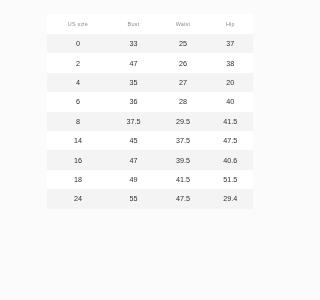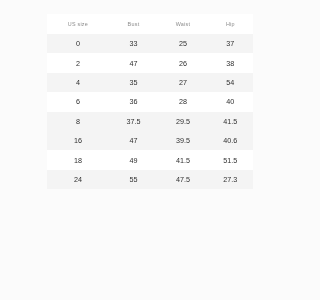--- a/index.html
+++ b/index.html
@@ -93,48 +93,54 @@
           <tr>
             <td>2</td>
             <td>47</td>
             <td>26</td>
             <td>38</td>
           </tr>
           <tr class="stripe">
             <td>4</td>
             <td>35</td>
             <td>27</td>
-            <td>54</td>
+            <td>20</td>
           </tr>
           <tr>
             <td>6</td>
             <td>36</td>
             <td>28</td>
             <td>40</td>
           </tr>
           <tr class="stripe">
             <td>8</td>
             <td>37.5</td>
             <td>29.5</td>
             <td>41.5</td>
+          </tr>
+          <tr>
+            <td>14</td>
+            <td>45</td>
+            <td>37.5</td>
+            <td>47.5</td>
           </tr>
           <tr class="stripe">
             <td>16</td>
             <td>47</td>
             <td>39.5</td>
             <td>40.6</td>
           </tr>
           <tr>
             <td>18</td>
             <td>49</td>
             <td>41.5</td>
             <td>51.5</td>
           </tr>
           <tr class="stripe">
             <td>24</td>
             <td>55</td>
             <td>47.5</td>
-            <td>27.3</td>
+            <td>29.4</td>
           </tr>
         </tbody>
     </table>
   </div>
 </div>
 
 </body></html>

